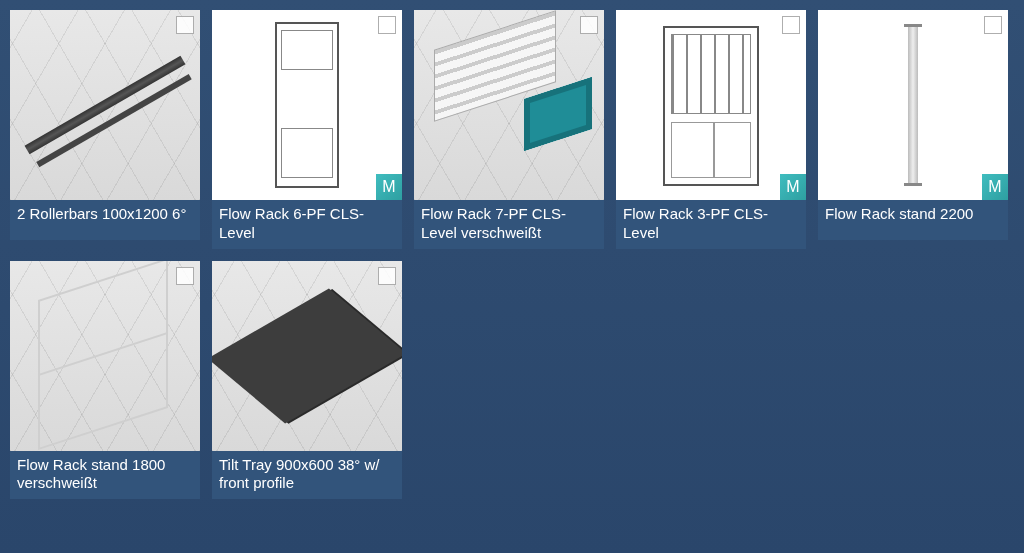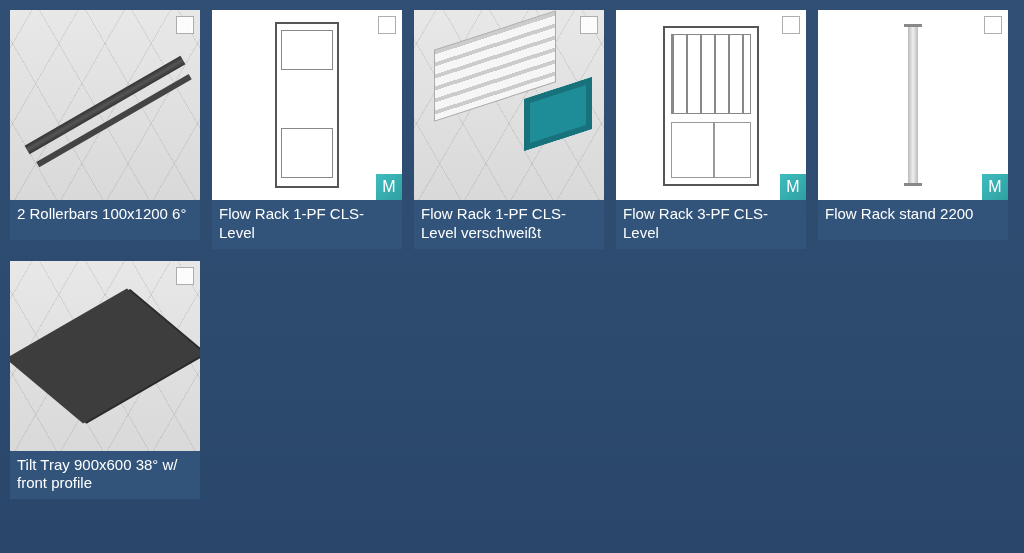--- a/index.html
+++ b/index.html
@@ -204,30 +204,30 @@
     <div class="label">2 Rollerbars 100x1200 6°</div>
   </div>
 
 
   <div class="tile">
     <div class="thumb white">
       <span class="checkbox-icon"></span>
       <div class="rack-front"></div>
       <div class="m-badge">M</div>
     </div>
-    <div class="label">Flow Rack 1-PF CLS-Level</div>
+    <div class="label">Flow Rack 6-PF CLS-Level</div>
   </div>
 
   <div class="tile">
     <div class="thumb iso">
       <span class="checkbox-icon"></span>
       <div class="rack-iso"></div>
       <div class="bin"></div>
     </div>
-    <div class="label">Flow Rack 1-PF CLS-Level verschweißt</div>
+    <div class="label">Flow Rack 7-PF CLS-Level verschweißt</div>
   </div>
 
   <div class="tile">
     <div class="thumb white">
       <span class="checkbox-icon"></span>
       <div class="rack2-front"></div>
       <div class="m-badge">M</div>
     </div>
     <div class="label">Flow Rack 3-PF CLS-Level</div>
   </div>
@@ -235,20 +235,27 @@
 
   <div class="tile">
     <div class="thumb white">
       <span class="checkbox-icon"></span>
       <div class="stand-front"></div>
       <div class="m-badge">M</div>
     </div>
     <div class="label">Flow Rack stand 2200</div>
   </div>
 
+  <div class="tile">
+    <div class="thumb iso">
+      <span class="checkbox-icon"></span>
+      <div class="stand-iso"></div>
+    </div>
+    <div class="label">Flow Rack stand 1800 verschweißt</div>
+  </div>
 
   <div class="tile">
     <div class="thumb iso">
       <span class="checkbox-icon"></span>
       <div class="tray"></div>
     </div>
     <div class="label">Tilt Tray 900x600 38° w/ front profile</div>
   </div>
 
 </div>

